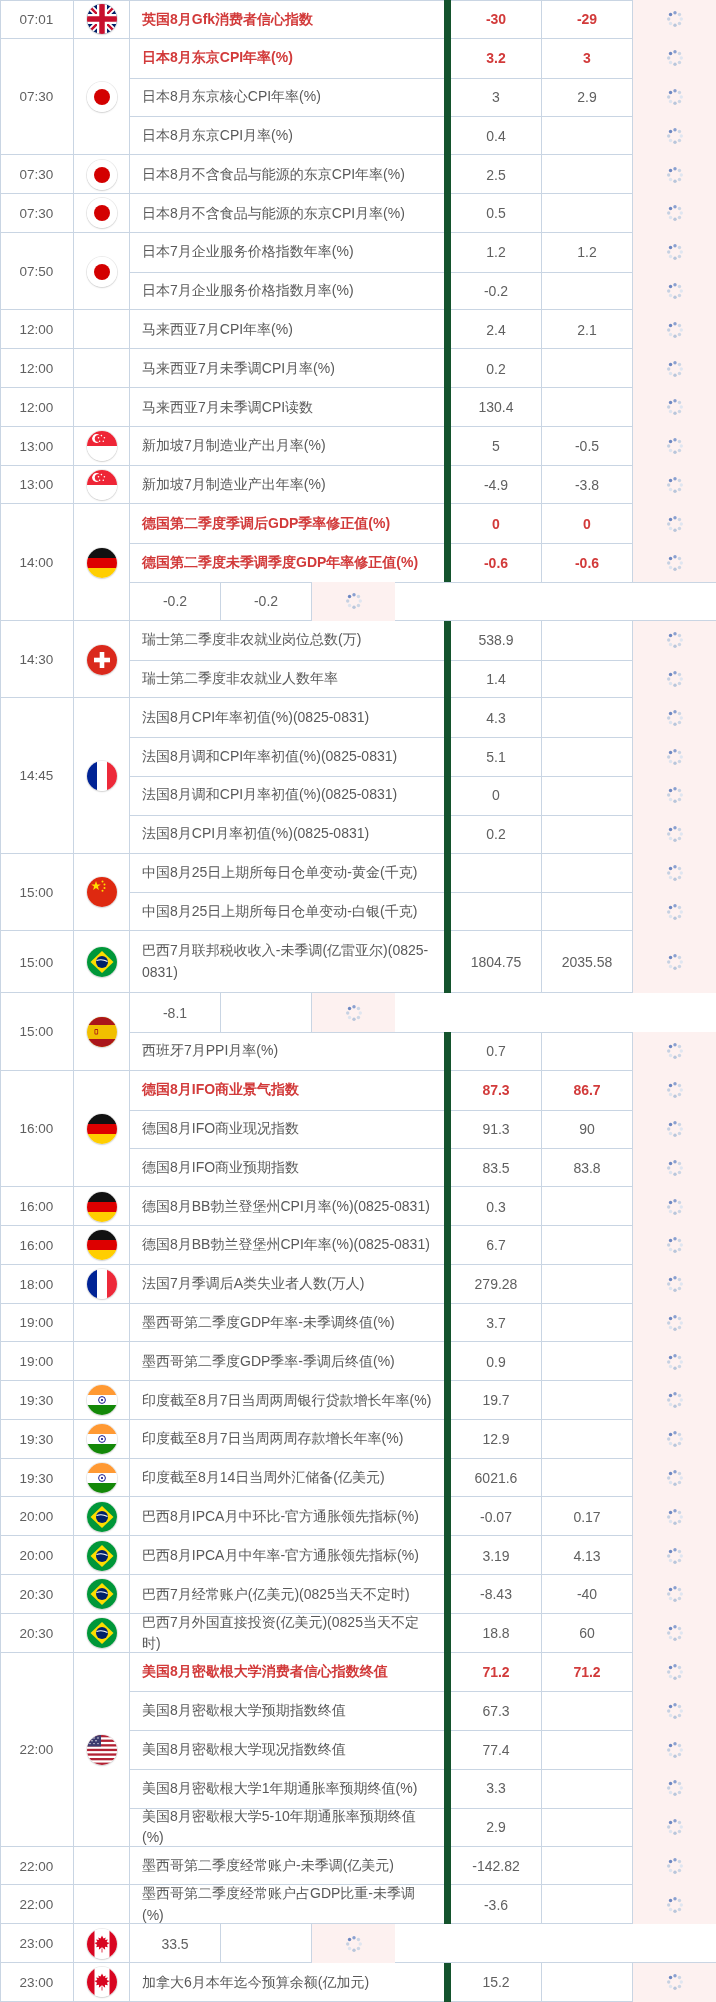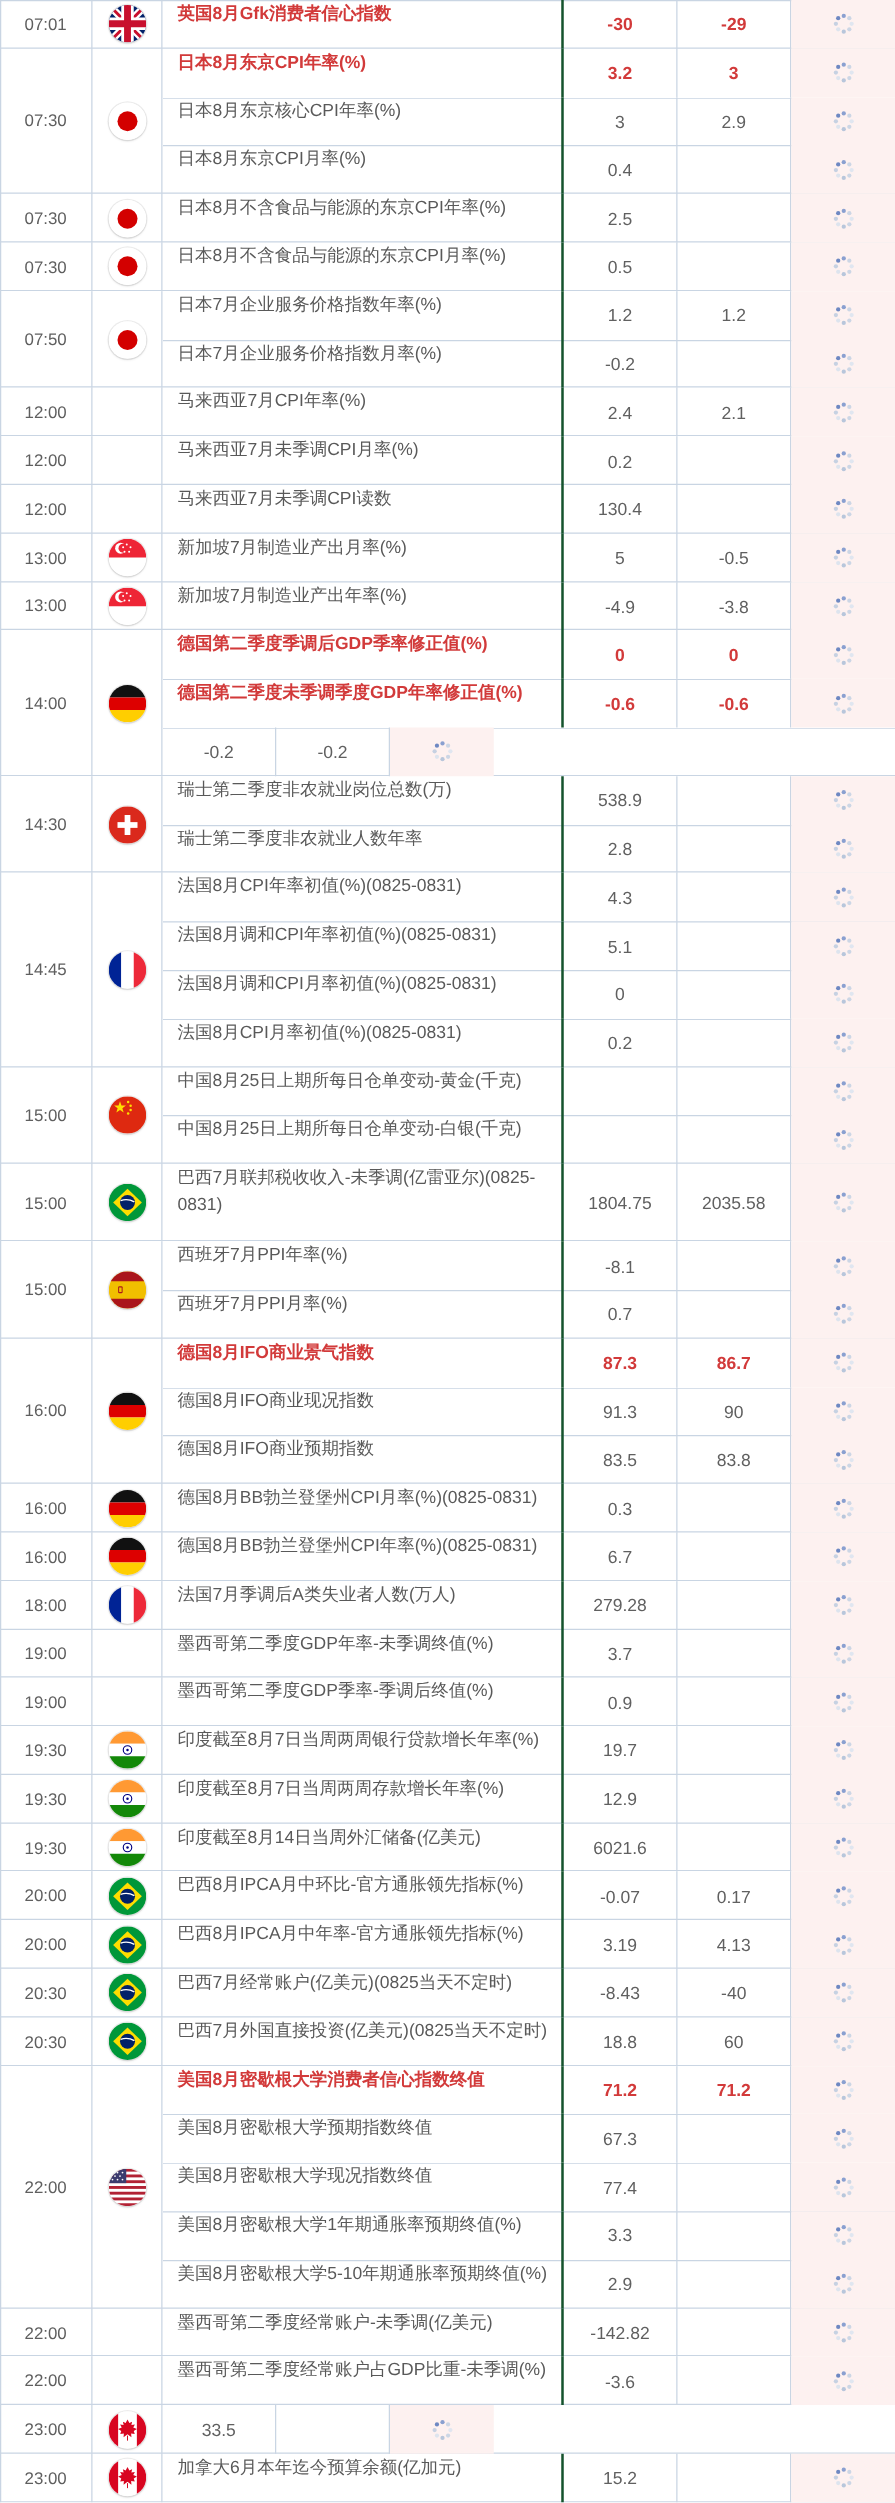--- a/index.html
+++ b/index.html
@@ -32,22 +32,22 @@
     box-shadow: 0 0 0 1px rgba(0,0,0,0.07), 0 1px 2px rgba(0,0,0,0.12);
     background: #fff;
   }
   .flag svg { display: block; }
   .rows { flex: 1; display: flex; flex-direction: column; }
   .row { display: flex; height: 38.8px; }
   .row + .row { box-shadow: inset 0 1px 0 #c9d5e3; }
   .row.tall { height: 62px; }
   .cell-event {
     width: 321px;
-    border-right: 2px solid #14532d;
-    display: flex; 
+    border-right: 7px solid #14532d;
+    display: flex; align-items: center;
     padding: 0 8px 0 12px;
     color: #595959; font-size: 14px; line-height: 1.55;
   }
   .cell-v {
     width: 91px;
     border-right: 1px solid #c9d5e3;
     display: flex; align-items: center; justify-content: center;
     color: #606060; font-size: 14px;
   }
   .cell-icon {
@@ -612,21 +612,21 @@
           <circle cx="5.55" cy="5.55" r="1.7" fill="#6e88c2"></circle>
         </svg>
       </span>
     </div>
   </div>
 
   <div class="row">
     <div class="cell cell-event">
       <span>瑞士第二季度非农就业人数年率</span>
     </div>
-    <div class="cell cell-v">2.8</div>
+    <div class="cell cell-v">1.4</div>
     <div class="cell cell-v"></div>
     <div class="cell cell-icon">
       <span class="spinner">
         <svg width="20" height="20" viewBox="0 0 20 20">
           <circle cx="10" cy="3.7" r="1.7" fill="#8aa0d0"></circle>
           <circle cx="14.45" cy="5.55" r="1.7" fill="#ccd6e5"></circle>
           <circle cx="16.3" cy="10" r="1.7" fill="#e0e6f0"></circle>
           <circle cx="14.45" cy="14.45" r="1.7" fill="#ccd6e5"></circle>
           <circle cx="10" cy="16.3" r="1.7" fill="#b8c6db"></circle>
           <circle cx="5.55" cy="14.45" r="1.7" fill="#dde4ee"></circle>
@@ -857,23 +857,20 @@
             <rect width="30" height="30" fill="#F1BF00"></rect>
             <rect width="30" height="8" fill="#AA151B"></rect>
             <rect y="22" width="30" height="8" fill="#AA151B"></rect>
             <rect x="7.5" y="12" width="3.6" height="5.6" rx="1" fill="#AA151B"></rect>
             <rect x="8.3" y="13" width="2" height="3.6" fill="#F1BF00"></rect>
           </svg>
         </span>
       </div>
     <div class="rows">
   <div class="row">
-    <div class="cell cell-event">
-      <span>西班牙7月PPI年率(%)</span>
-    </div>
     <div class="cell cell-v">-8.1</div>
     <div class="cell cell-v"></div>
     <div class="cell cell-icon">
       <span class="spinner">
         <svg width="20" height="20" viewBox="0 0 20 20">
           <circle cx="10" cy="3.7" r="1.7" fill="#8aa0d0"></circle>
           <circle cx="14.45" cy="5.55" r="1.7" fill="#ccd6e5"></circle>
           <circle cx="16.3" cy="10" r="1.7" fill="#e0e6f0"></circle>
           <circle cx="14.45" cy="14.45" r="1.7" fill="#ccd6e5"></circle>
           <circle cx="10" cy="16.3" r="1.7" fill="#b8c6db"></circle>

